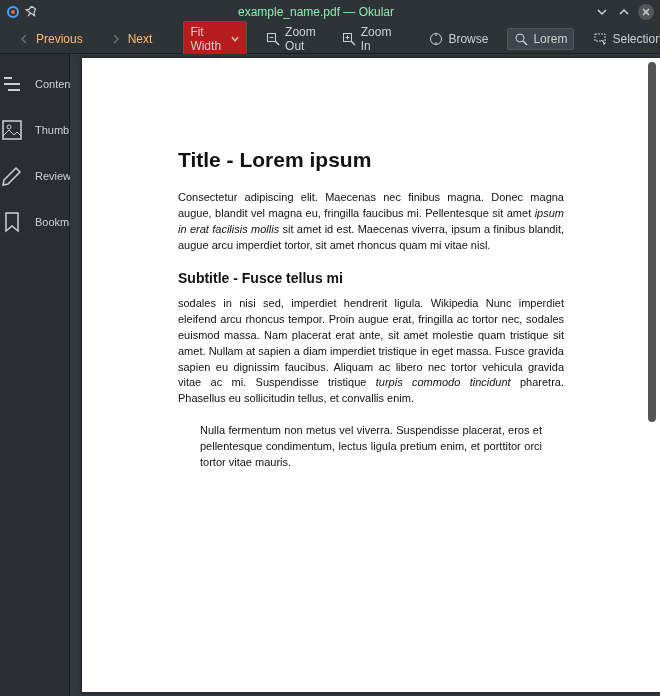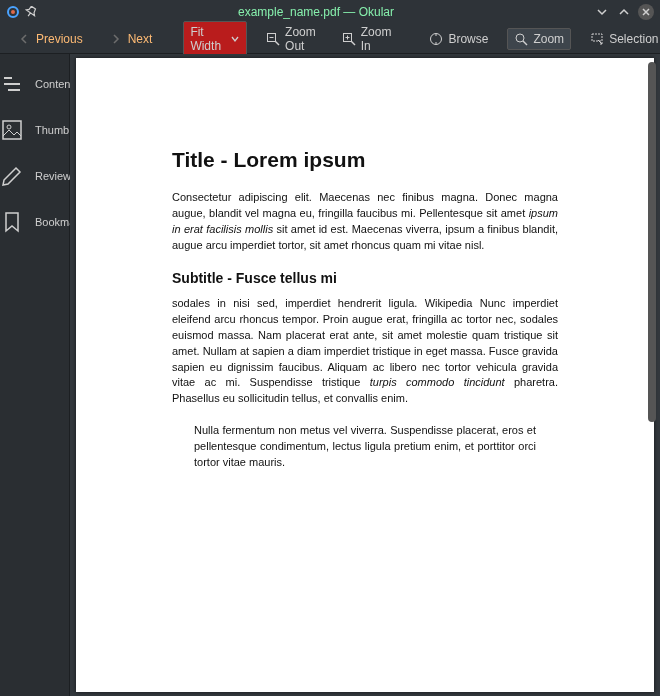--- a/index.html
+++ b/index.html
@@ -14,21 +14,21 @@
 .tbtn{display:flex;align-items:center;gap:5px;color:#cfcfcf;font-size:12px;padding:3px 6px;border:1px solid transparent;border-radius:2px;cursor:pointer}
 .tbtn.disabled{color:#fdba74}
 .tbtn.framed{border:1px solid #555;background:#b91c1c}
 .tbtn.active{background:#3e454c;border:1px solid #555}
 .sep{width:1px;height:18px;background:#444}
 .tico{display:inline-flex;width:14px;height:14px;align-items:center;justify-content:center}
 .body{flex:1;display:flex;overflow:hidden}
 .sidebar{width:70px;background:#2a2e32;border-right:1px solid #1c1f22;display:flex;flex-direction:column;align-items:center;padding-top:6px}
 .sbitem{width:100%;display:flex;flex-direction:row;align-items:center;gap:11px;padding:10px 0 8px;font-size:11px;color:#cfcfcf;cursor:pointer}
 .sbitem .sbicon{width:28px;height:28px;display:flex;align-items:center;justify-content:center}
-.viewer{flex:1;background:#33383d;display:flex;justify-content:center;overflow:auto;position:relative}
+.viewer{flex:1;background:#33383d;display:flex;justify-content:flex-end;overflow:auto;position:relative}
 .scrollbar{position:absolute;right:4px;top:8px;width:8px;height:360px;background:#555;border-radius:4px}
 .page{width:578px;background:#fff;color:#111;margin:4px 0 4px 0;box-shadow:0 0 4px rgba(0,0,0,.6);position:relative;font-family:Georgia,"Times New Roman",serif}
 .docwrap{padding:90px 96px 30px 96px}
 .dtitle{font-size:21px;font-weight:bold;margin-bottom:18px}
 .dsub{font-size:14px;font-weight:bold;margin-bottom:10px}
 .dp{font-size:11px;line-height:1.45;text-align:justify;margin-bottom:16px}
 .dp .b{font-weight:normal}
 .dp .i{font-style:italic}
 .block{margin:6px 16px 0 22px;font-size:11px;line-height:1.45;text-align:justify;padding-right:6px}
 .pgnum{text-align:center;font-size:11px;padding:270px 0 18px 0}
@@ -129,21 +129,21 @@
       </span>
     <span>Browse</span>
   </div>
   <div class="tbtn active">
     <span class="tico">
         <svg width="14" height="14" viewBox="0 0 14 14">
           <circle cx="6" cy="6" r="4" fill="none" stroke="#cfcfcf"></circle>
           <line x1="9" y1="9" x2="13" y2="13" stroke="#cfcfcf" stroke-width="1.5"></line>
         </svg>
       </span>
-    <span>Zoom</span>
+    <span>Lorem</span>
   </div>
   <div class="tbtn">
     <span class="tico">
         <svg width="14" height="14" viewBox="0 0 14 14">
           <rect x="2" y="2" width="10" height="7" fill="none" stroke="#cfcfcf" stroke-dasharray="2 1"></rect>
           <path d="M8 8 L12 12 M10 12 L12 12 L12 10" fill="none" stroke="#cfcfcf"></path>
         </svg>
       </span>
     <span>Selection</span>
 

